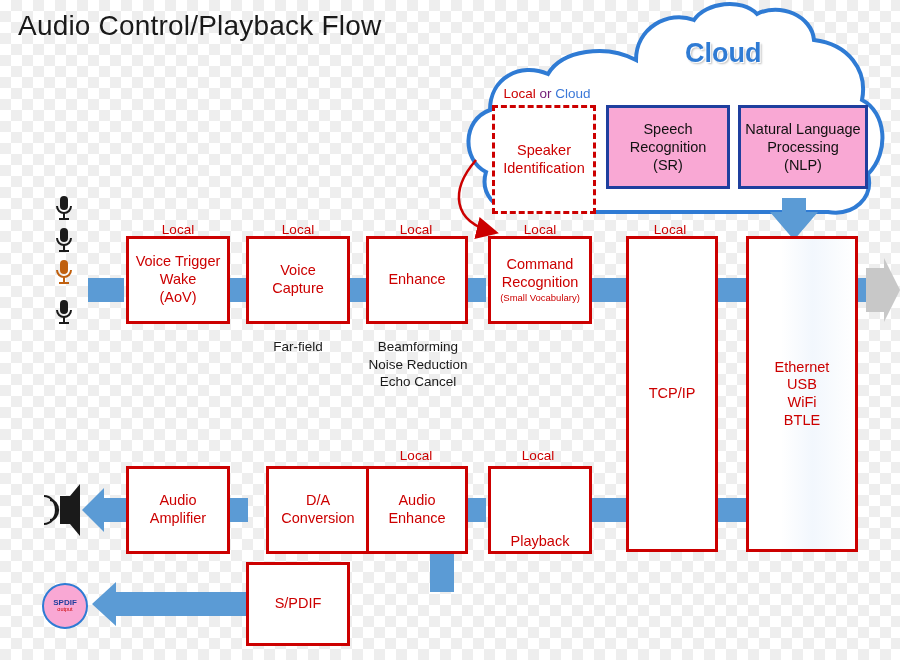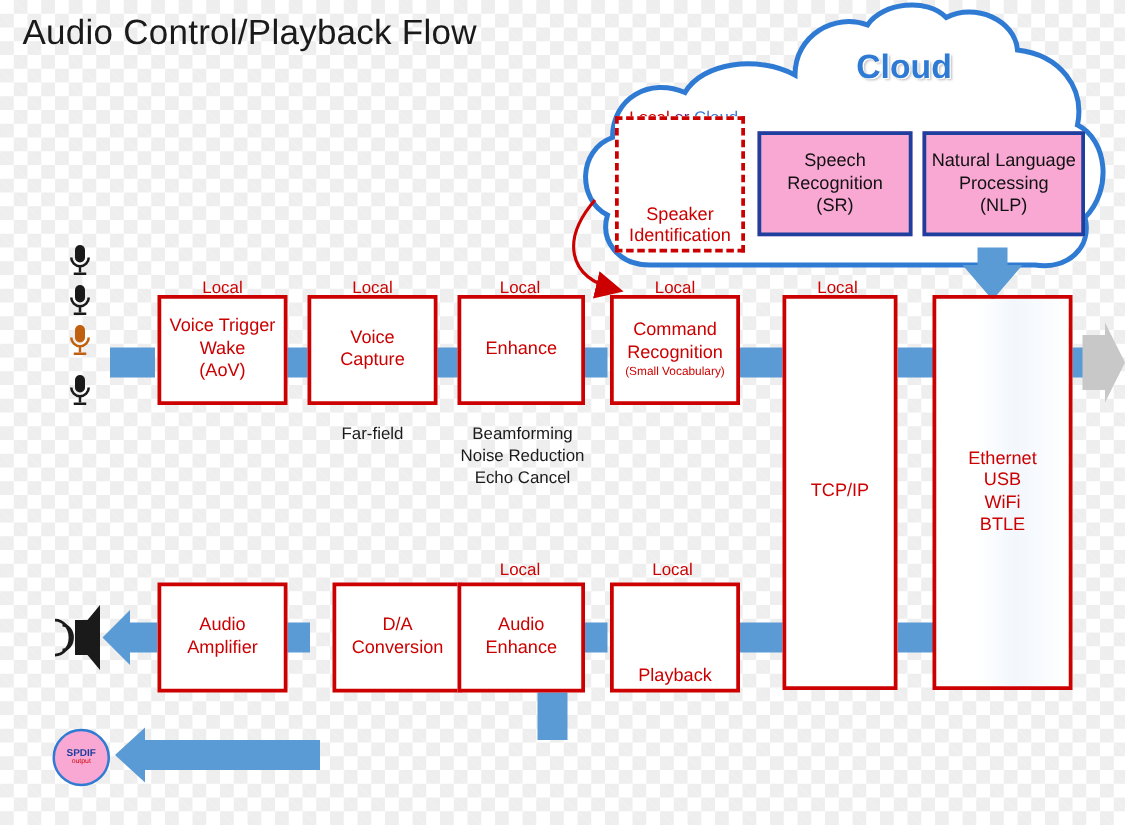--- a/index.html
+++ b/index.html
@@ -198,21 +198,21 @@
 <div style="position:absolute;left:0;top:0;width:900px;height:660px;z-index:3;">
 
   <div class="abs title">Audio Control/Playback Flow</div>
 
   <div class="abs cloudword" style="left:685px; top:38px;">Cloud</div>
 
   <div class="abs lbl-localcloud" style="left:492px; top:86px; width:110px;">
     <span class="l">Local</span><span class="o"> or </span><span class="c">Cloud</span>
   </div>
 
-  <div class="abs rbox dashed" style="left:492px; top:93px; width:104px; height:109px;justify-content:flex-end;">
+  <div class="abs rbox dashed" style="left:492px; top:105px; width:104px; height:109px;">
     <div>Speaker</div>
     <div>Identification</div>
   </div>
 
   <div class="abs bbox" style="left:606px; top:105px; width:124px; height:84px; flex-direction:column;">
     <div>Speech</div>
     <div>Recognition</div>
     <div>(SR)</div>
   </div>
 
@@ -283,19 +283,22 @@
 
   <div class="abs rbox" style="left:366px; top:466px; width:102px; height:88px;">
     <div>Audio</div>
     <div>Enhance</div>
   </div>
 
   <div class="abs rbox" style="left:488px; top:466px; width:104px; height:88px;justify-content:flex-end;">
     <div>Playback</div>
   </div>
 
+  <div class="abs rbox" style="left:246px; top:562px; width:104px; height:84px;">
+    <div>S/PDIF</div>
+  </div>
 
   <div class="abs spdif-badge" style="left:42px; top:583px;">
     <div>SPDIF</div>
     <div class="s2">output</div>
   </div>
 
 </div>
 
 </body></html>

